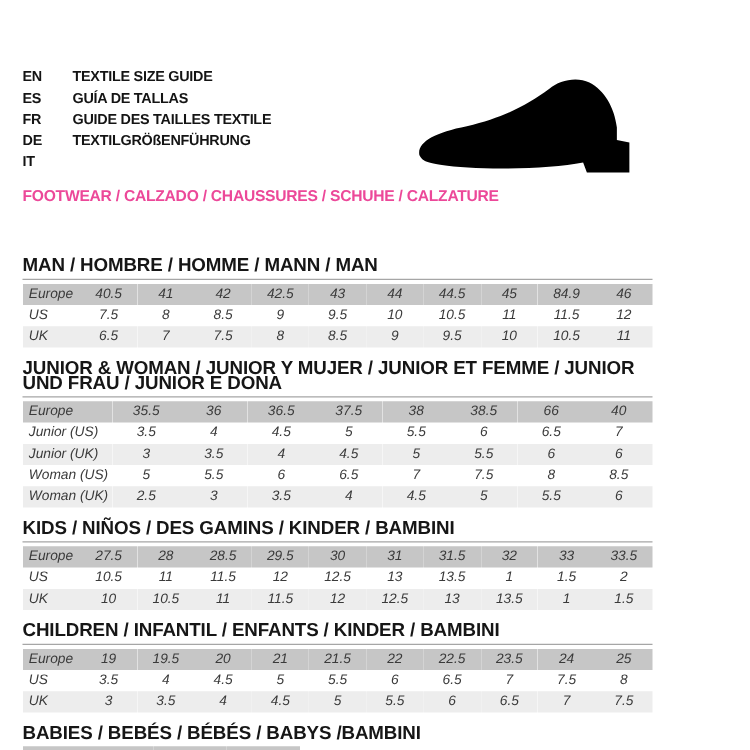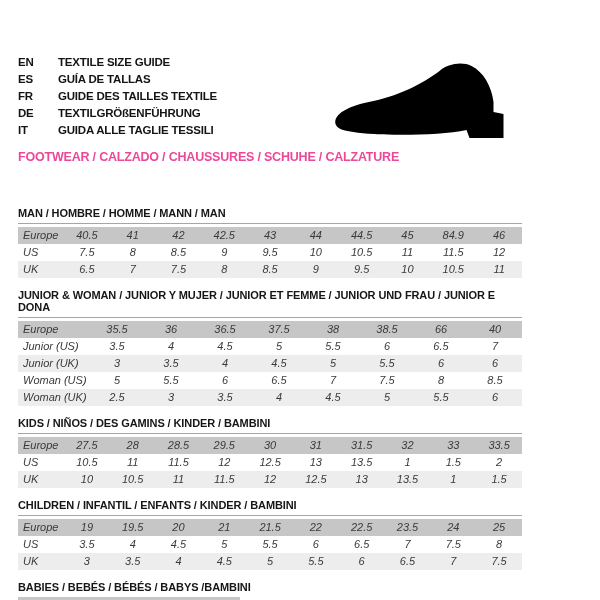--- a/index.html
+++ b/index.html
@@ -13,21 +13,21 @@
   .lang-line { display:flex; font-weight:700; font-size:11.5px; line-height:17px;
     letter-spacing:-0.2px; color:#141414; }
   .lang-code { width:40px; }
   .shoe-wrap { position:absolute; top:2px; right:-6px; width:205px; height:100px; }
   .shoe-wrap svg { width:100%; height:100%; }
   .category-title { font-weight:700; font-size:12.5px; line-height:14px;
     letter-spacing:-0.2px; margin-top:11px; margin-bottom:43px; color:#ec4899; }
 
   
   .size-section { margin-bottom:11px; }
-  .section-title { font-weight:700; font-size:11px; line-height:12px;
+  .section-title { font-weight:700; font-size:15px; line-height:12px;
     letter-spacing:-0.1px; color:#161616; margin-bottom:4px; }
   .rule { height:1px; background:#a6a6a6; margin-bottom:3px; }
   .size-table { width:100%; border-collapse:collapse; table-layout:fixed;font-style:italic; }
   .size-table td { height:17px; line-height:17px; font-size:11px; color:#3a3a3a;
     text-align:center; padding:0; white-space:nowrap; overflow:hidden; }
   .size-table td:first-child { width:46px; text-align:left; padding-left:5px; color:#3a3a3a; }
   .size-table tr:first-child td { background:#c6c6c6; }
   .size-table tr:nth-child(odd):not(:first-child) td { background:#ededed; }
   
   .s2 .size-table td:first-child { width:72px; }
@@ -57,21 +57,20 @@
     <span class="lang-label">GUIDE DES TAILLES TEXTILE</span>
   </div>
 
   <div class="lang-line">
     <span class="lang-code">DE</span>
     <span class="lang-label">TEXTILGRÖßENFÜHRUNG</span>
   </div>
 
   <div class="lang-line">
     <span class="lang-code">IT</span>
-    <span class="lang-label">GUIDA ALLE TAGLIE TESSILI</span>
   </div>
 </div>
     <div class="shoe-wrap">
       <svg viewBox="0 0 200 100" xmlns="http://www.w3.org/2000/svg" aria-hidden="true">
         <path fill="#000000" d="M10,68
           C8,58 22,50 48,45
           C78,38 96,28 114,15
           C122,8 136,5 146,10
           C158,16 166,30 168,46
           L168,56 L178,58 L178,82

